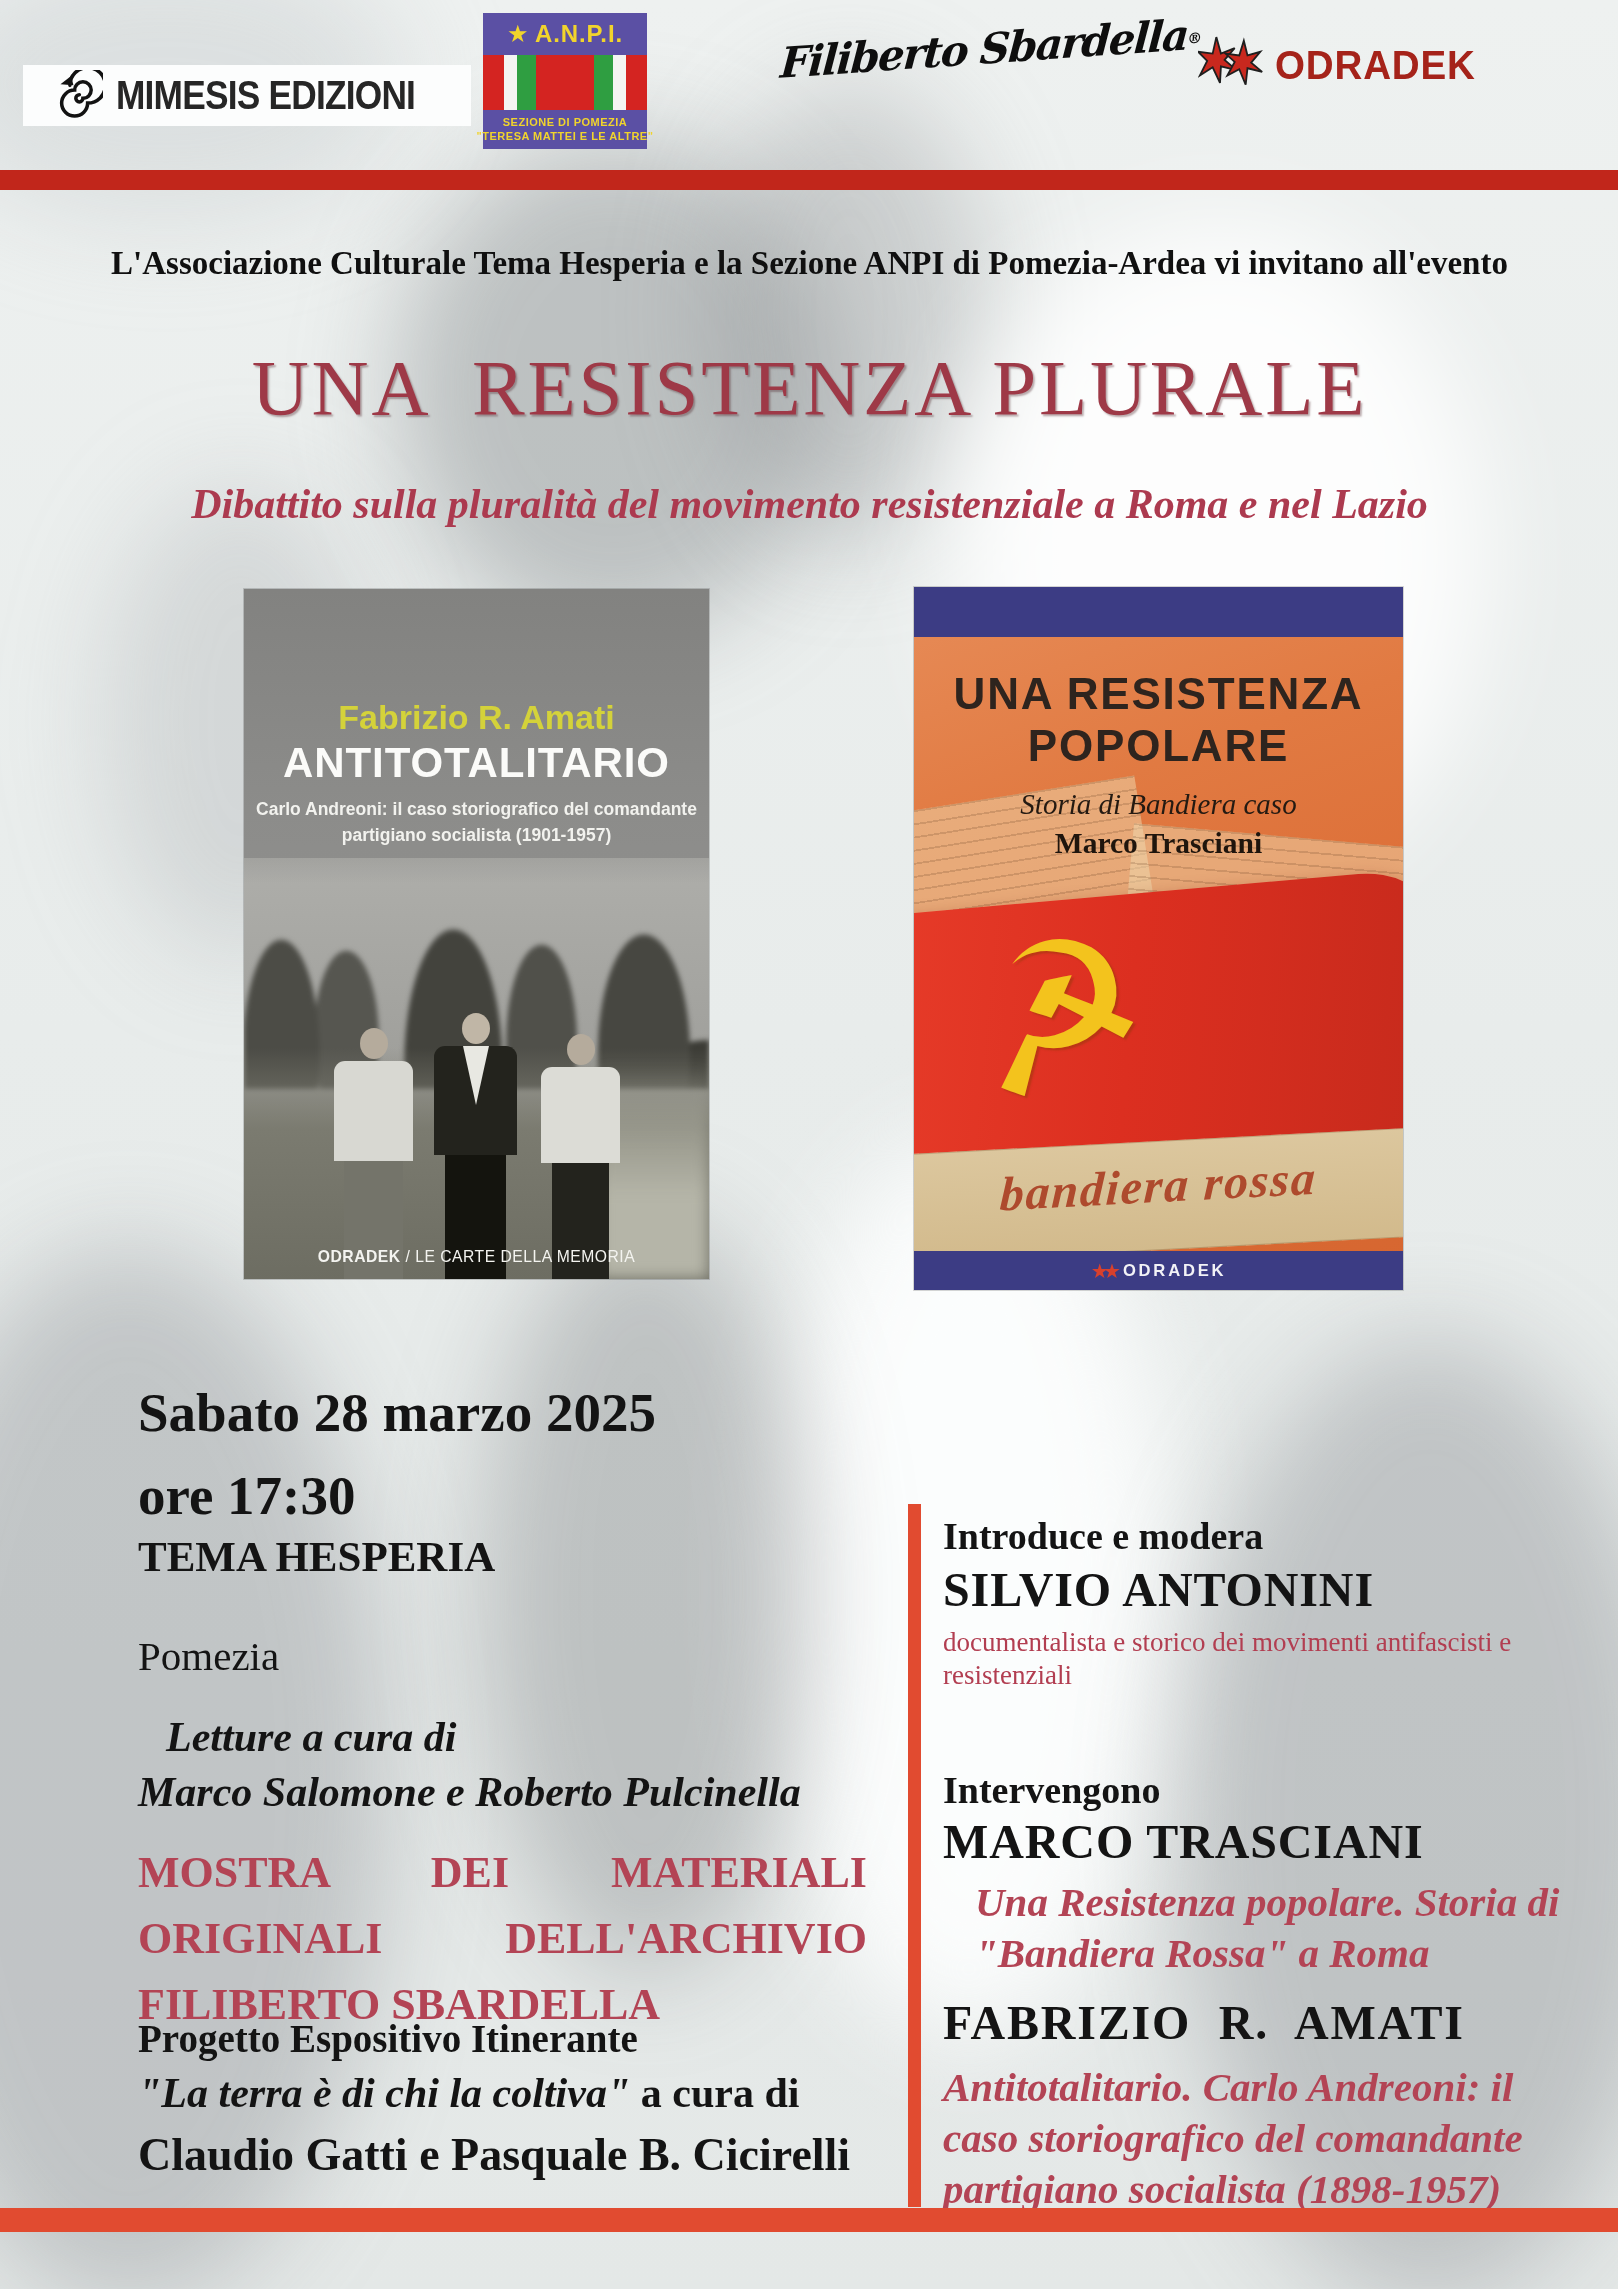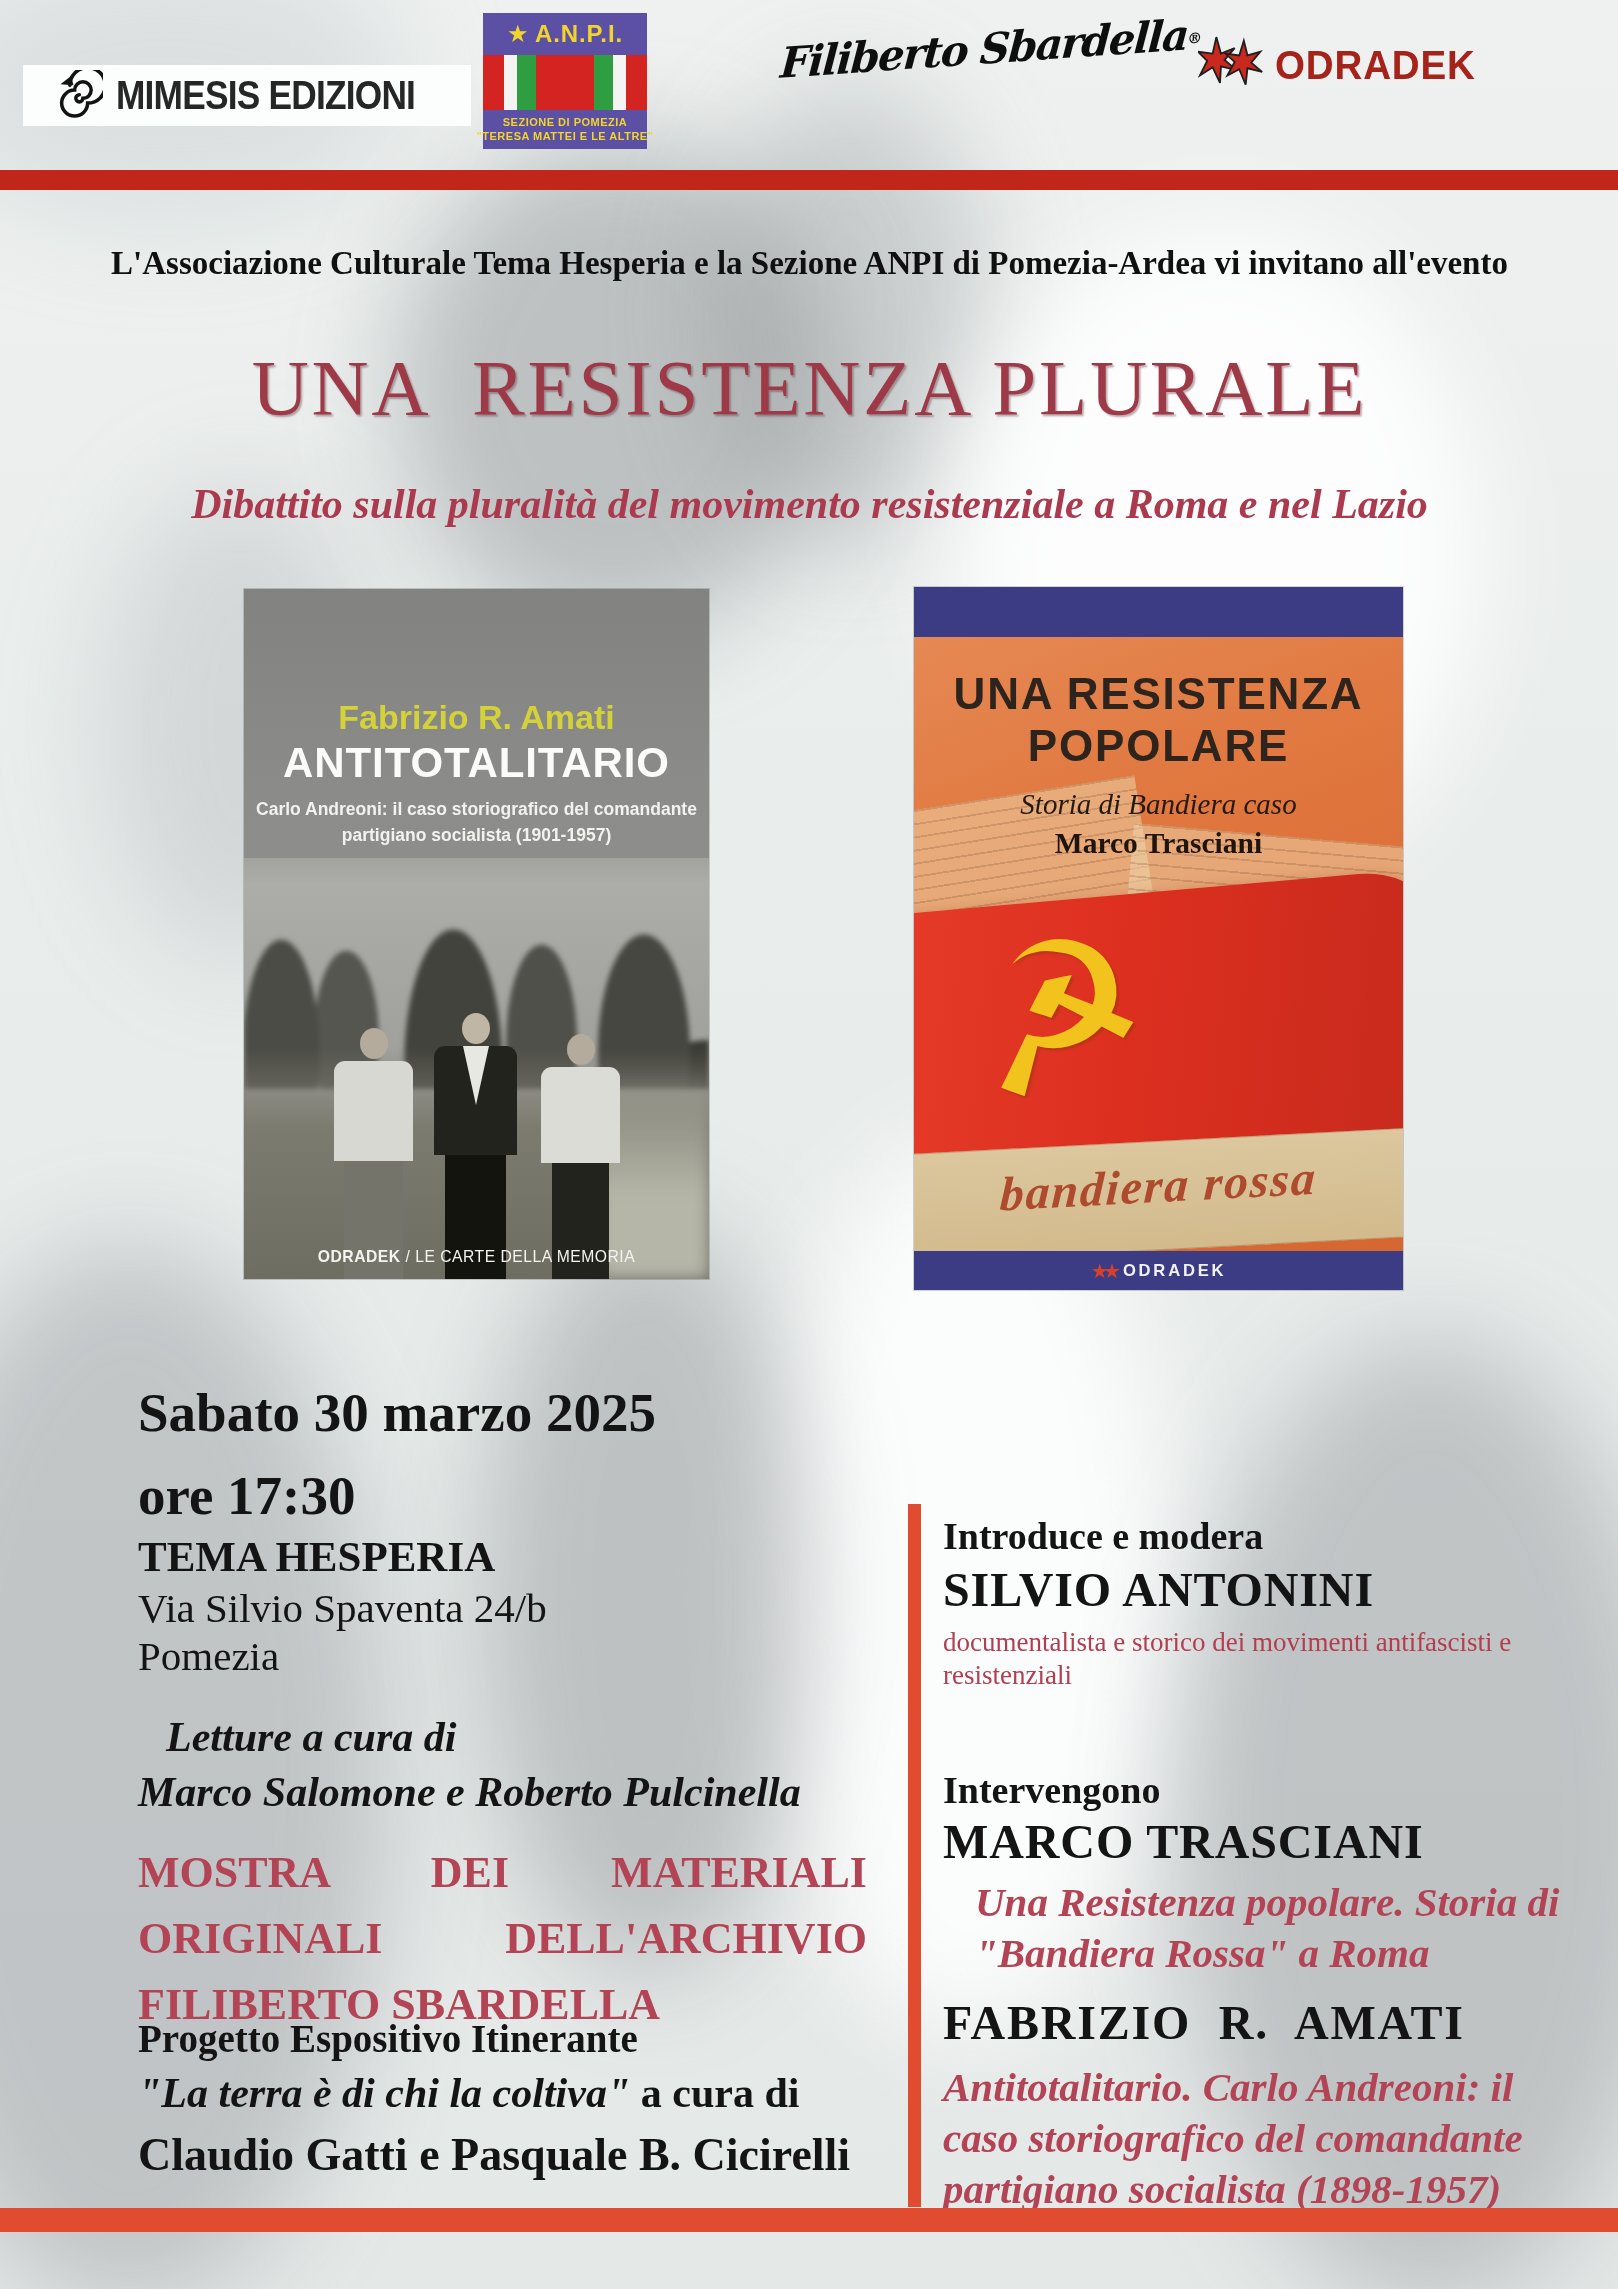--- a/index.html
+++ b/index.html
@@ -269,24 +269,23 @@
     </div>
     <div class="newspaper">
       <div class="masthead">bandiera rossa</div>
     </div>
     <div class="bk2-bottomband">
       <span class="mini-stars">★★</span>
       <span class="bk2-publisher">ODRADEK</span>
     </div>
   </div>
 
-  <div class="lc date">Sabato 30 marzo 2025</div>
+  <div class="lc date">Sabato 28 marzo 2025</div>
   <div class="lc time">ore 17:30</div>
   <div class="lc venue">TEMA HESPERIA</div>
-  <div class="lc addr">Via Silvio Spaventa 24/b</div>
   <div class="lc city">Pomezia</div>
   <div class="lc letture1">Letture a cura di</div>
   <div class="lc letture2">Marco Salomone e Roberto Pulcinella</div>
   <div class="lc mostra">
     <div class="just">MOSTRA DEI MATERIALI</div>
     <div class="just">ORIGINALI DELL'ARCHIVIO</div>
     <div>FILIBERTO SBARDELLA</div>
   </div>
   <div class="lc progetto">Progetto Espositivo Itinerante</div>
   <div class="lc terra">

